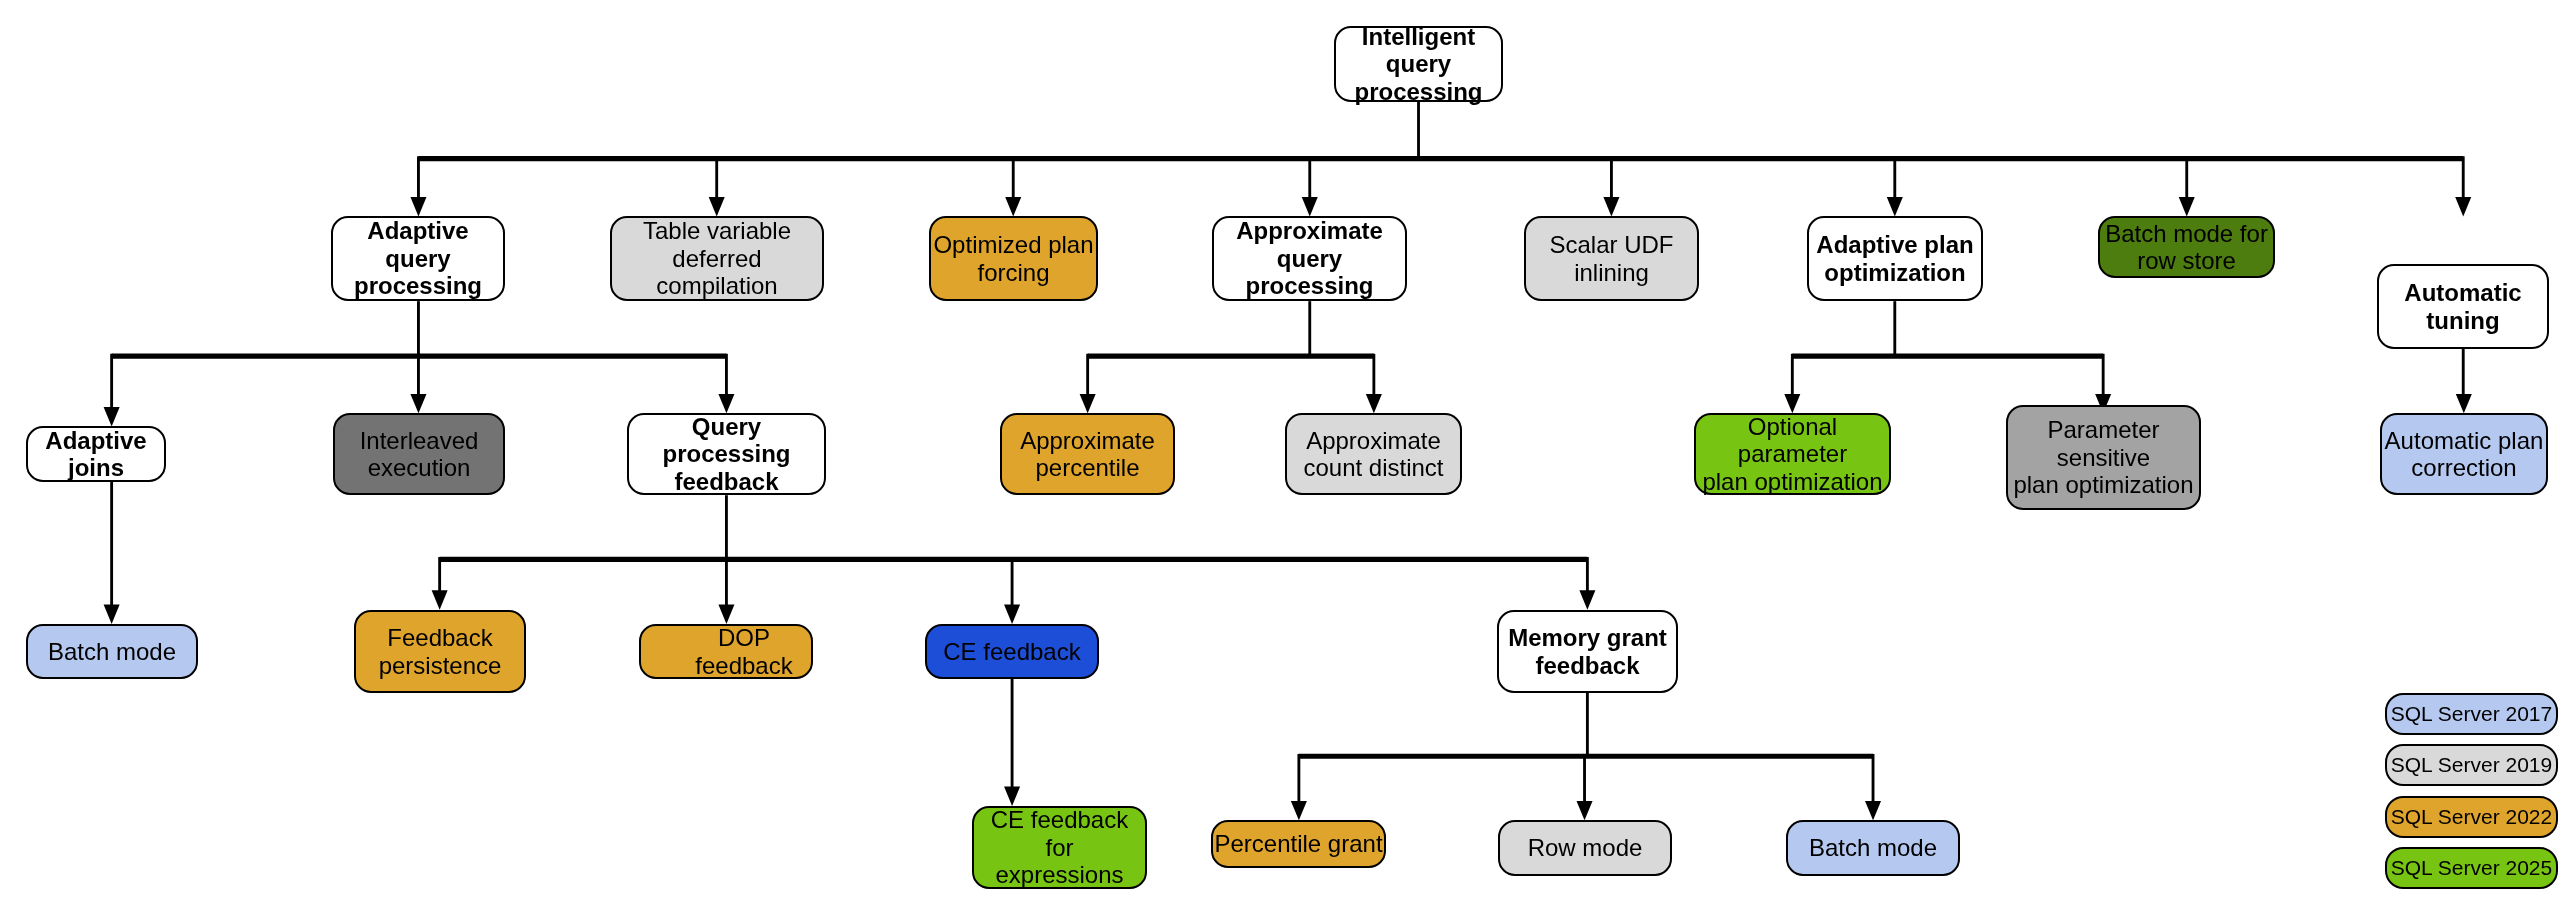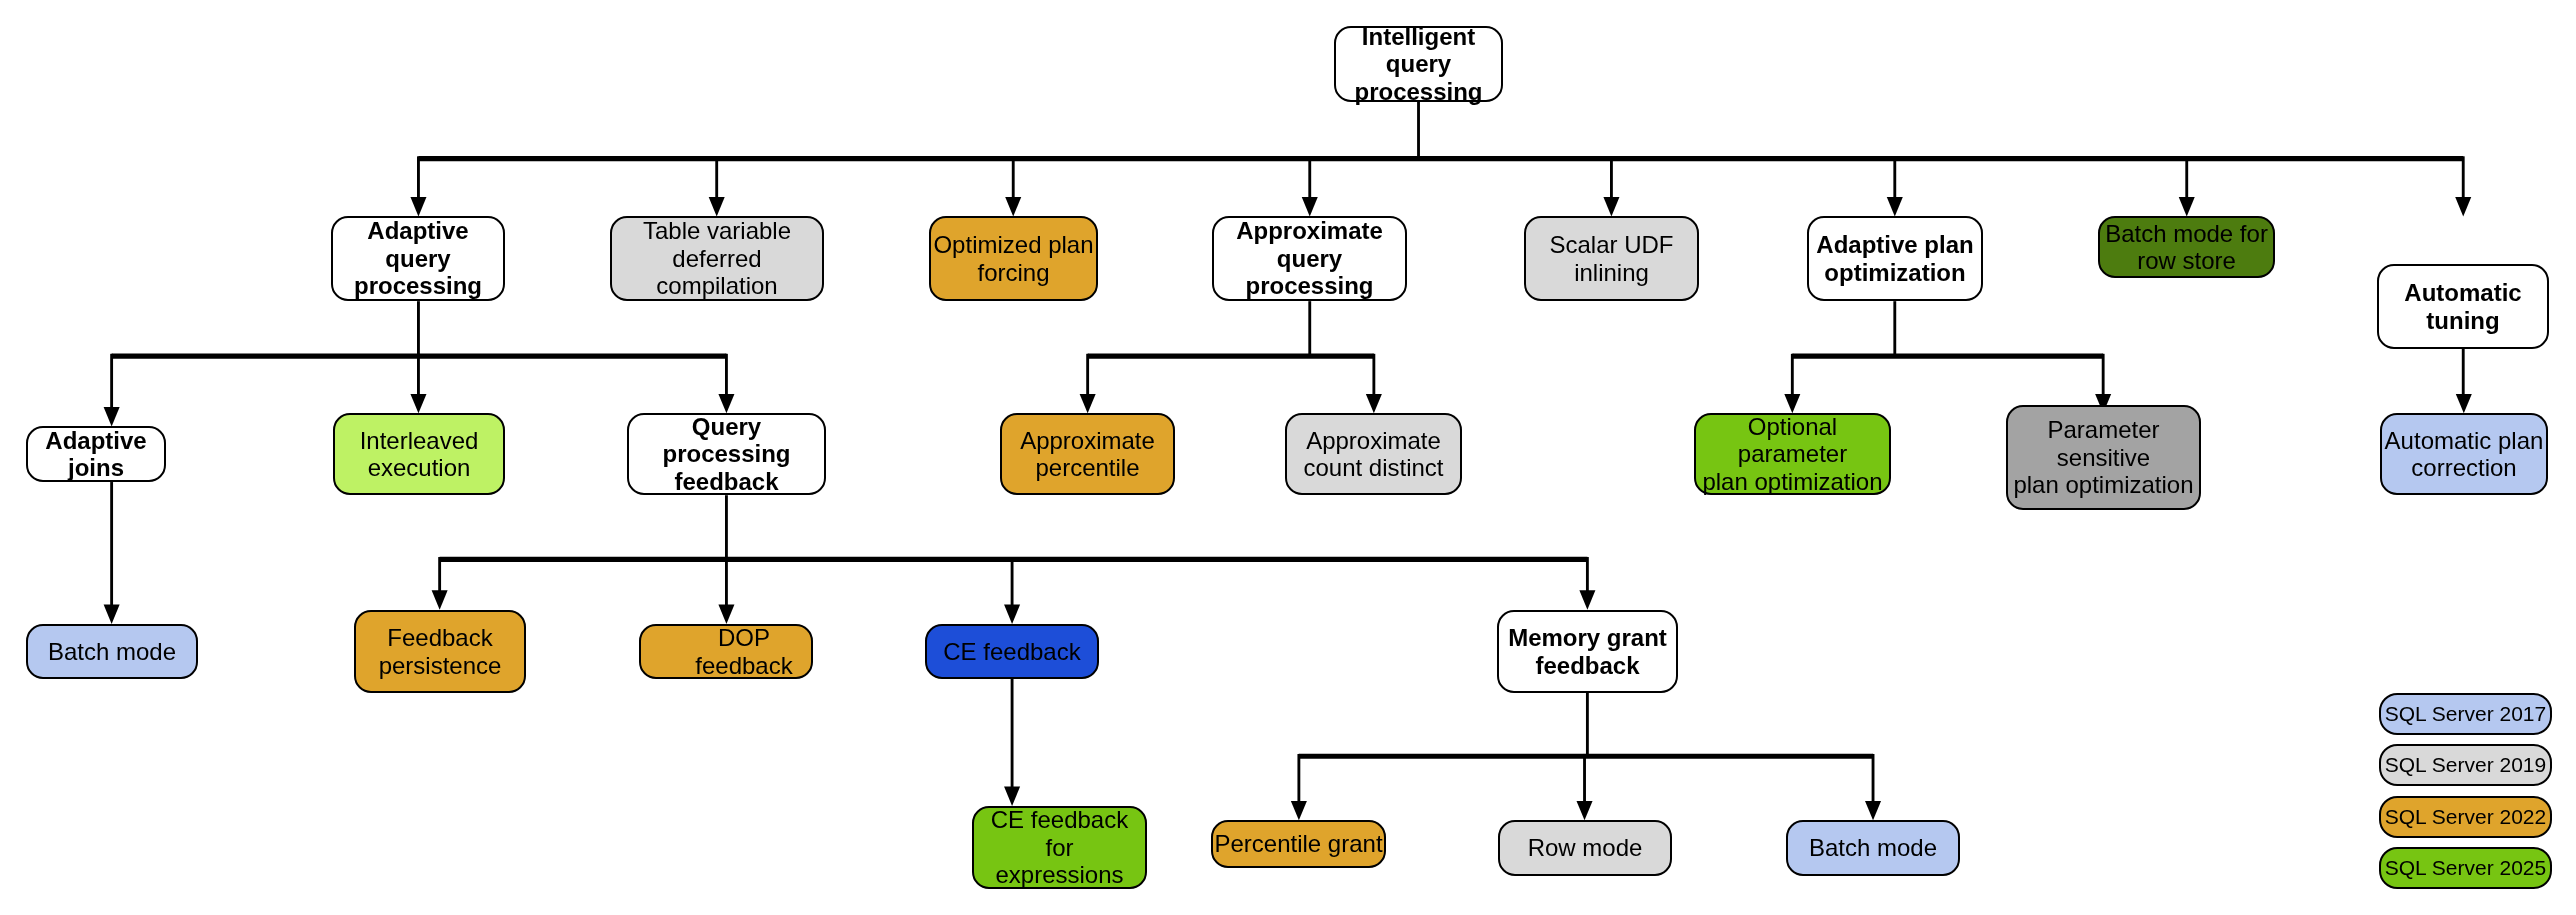--- a/index.html
+++ b/index.html
@@ -36,20 +36,21 @@
     position: absolute;
     box-sizing: border-box;
     border: 2.3px solid #000000;
     border-radius: 18.3px;
     display: flex;
     align-items: center;
     justify-content: center;
     text-align: center;
     font-size: 21px;
     color: #000000;
+    margin-left: 6px;
   }
 </style>
 </head>
 <body>
 
 <div id="stage">
   <svg id="edges" xmlns="http://www.w3.org/2000/svg" viewBox="0 0 4500 1600" width="2576" height="916">
       <line x1="2478" y1="177" x2="2478" y2="277" stroke="#000000" stroke-width="5"></line>
       <line x1="731" y1="277" x2="4303" y2="277" stroke="#000000" stroke-width="9"></line>
       <line x1="731" y1="273" x2="731" y2="348" stroke="#000000" stroke-width="5"></line>
@@ -126,21 +127,21 @@
 query processing</div>
       <div class="node" style="left: 1524px; top: 216px; width: 175px; height: 85px; background: rgb(217, 217, 217);">Scalar UDF
 inlining</div>
       <div class="node bold" style="left: 1807px; top: 216px; width: 176px; height: 85px; background: rgb(255, 255, 255);">Adaptive plan
 optimization</div>
       <div class="node" style="left: 2098px; top: 216px; width: 177px; height: 62px; background: #4d7c0f;">Batch mode for
 row store</div>
       <div class="node bold" style="left: 2377px; top: 216px; width: 172px; height: 85px; background: rgb(255, 255, 255); margin-top: 48px;">Automatic
 tuning</div>
       <div class="node bold" style="left: 26px; top: 426px; width: 140px; height: 56px; background: rgb(255, 255, 255);">Adaptive joins</div>
-      <div class="node" style="left: 333px; top: 413px; width: 172px; height: 82px; background: #bef264;">Interleaved
+      <div class="node" style="left: 333px; top: 413px; width: 172px; height: 82px; background: #737373;">Interleaved
 execution</div>
       <div class="node bold" style="left: 627px; top: 413px; width: 199px; height: 82px; background: rgb(255, 255, 255);">Query processing
 feedback</div>
       <div class="node" style="left: 1000px; top: 413px; width: 175px; height: 82px; background: rgb(223, 164, 44);">Approximate
 percentile</div>
       <div class="node" style="left: 1285px; top: 413px; width: 177px; height: 82px; background: rgb(217, 217, 217);">Approximate
 count distinct</div>
       <div class="node" style="left: 1694px; top: 413px; width: 197px; height: 82px; background: rgb(119, 197, 18);">Optional parameter
 plan optimization</div>
       <div class="node" style="left: 2006px; top: 405px; width: 195px; height: 105px; background: #a3a3a3;">Parameter sensitive

